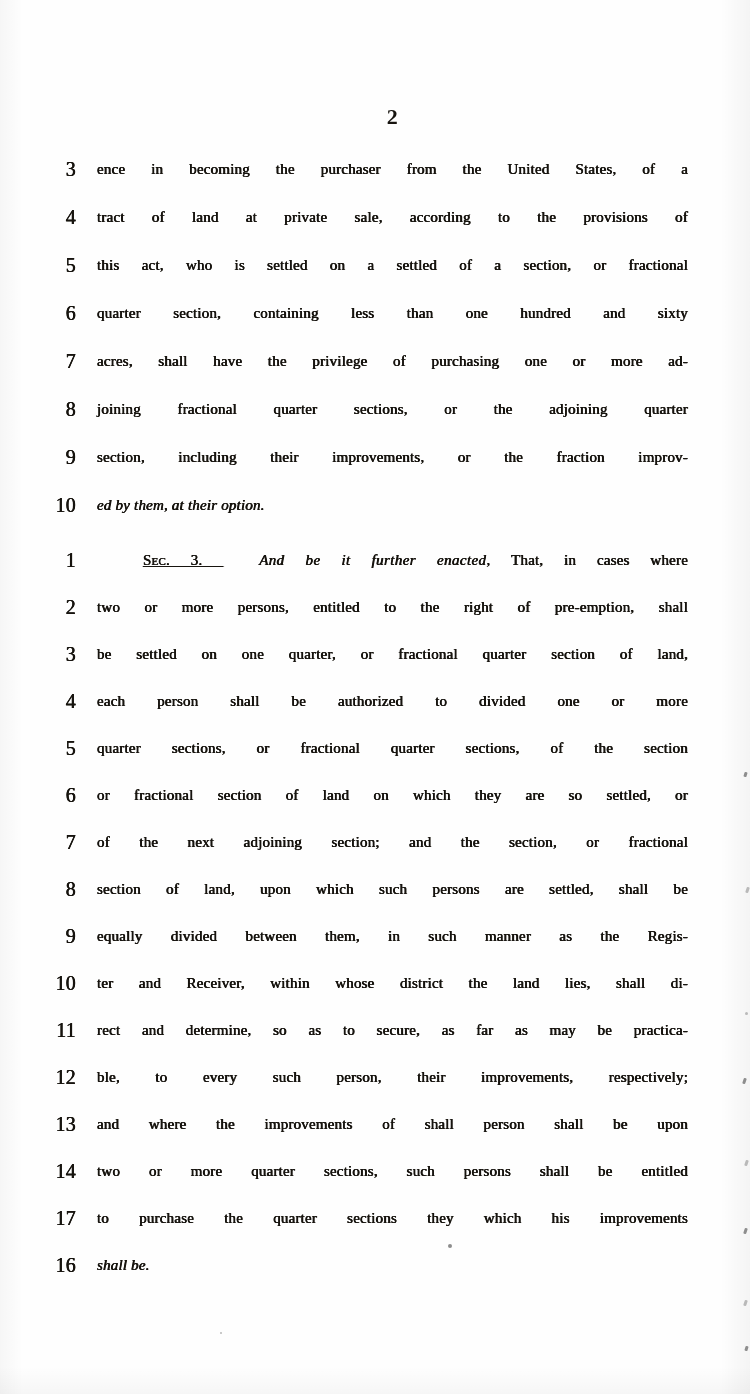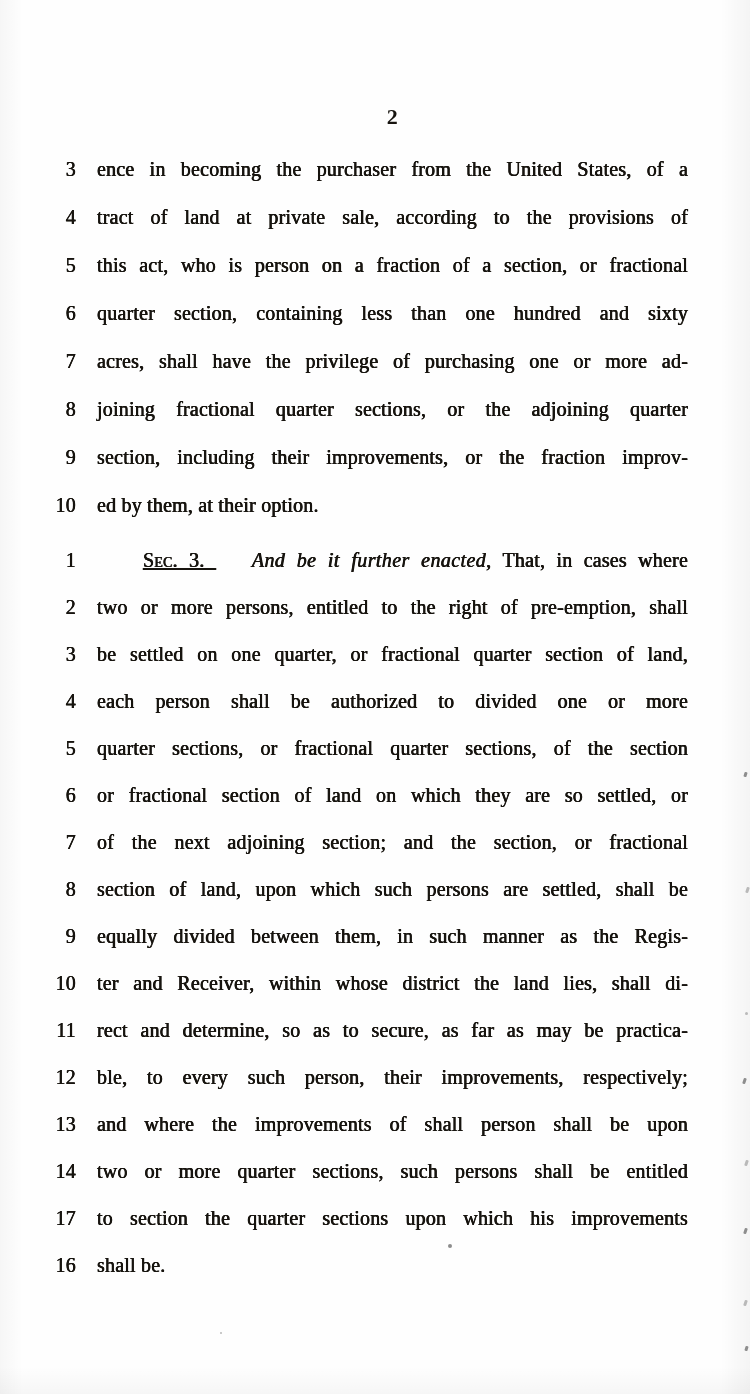--- a/index.html
+++ b/index.html
@@ -52,30 +52,31 @@
     width: 76px;
     text-align: right;
     font-size: 20px;
     letter-spacing: 0.3px;
     text-shadow: 0.35px 0 0 currentColor, -0.25px 0 0 currentColor;
   }
   .txt {
     display: block;
     margin-left: 97px;
     margin-right: 62px;
-    font-size: 20px;
+    font-size: 15px;
     letter-spacing: 0.2px;
     text-align: justify;
     text-align-last: justify;
     text-shadow: 0.35px 0 0 currentColor, -0.25px 0 0 currentColor;
     white-space: normal;
   }
   .row.last .txt {
     text-align: center;
     text-align-last: left;
+    font-style: italic;
   }
   .indent { text-indent: 46px; }
   .sc { font-variant: small-caps; text-decoration: underline; }
   .it { font-style: italic; letter-spacing: 0.4px; margin-left: 36px; }
   .speck {
     position: absolute;
     background: #8d8d8d;
     border-radius: 50%;
   }
   .speck.faint { background: #b9b9b9; }
@@ -95,21 +96,21 @@
   <div class="row">
     <span class="num">3</span>
     <span class="txt">ence in becoming the purchaser from the United States, of a</span>
   </div>
   <div class="row">
     <span class="num">4</span>
     <span class="txt">tract of land at private sale, according to the provisions of</span>
   </div>
   <div class="row">
     <span class="num">5</span>
-    <span class="txt">this act, who is person on a fraction of a section, or fractional</span>
+    <span class="txt">this act, who is settled on a settled of a section, or fractional</span>
   </div>
   <div class="row">
     <span class="num">6</span>
     <span class="txt">quarter section, containing less than one hundred and sixty</span>
   </div>
   <div class="row">
     <span class="num">7</span>
     <span class="txt">acres, shall have the privilege of purchasing one or more ad-</span>
   </div>
   <div class="row">
@@ -178,21 +179,21 @@
   <div class="row">
     <span class="num">13</span>
     <span class="txt">and where the improvements of shall person shall be upon</span>
   </div>
   <div class="row">
     <span class="num">14</span>
     <span class="txt">two or more quarter sections, such persons shall be entitled</span>
   </div>
   <div class="row">
     <span class="num">17</span>
-    <span class="txt">to section the quarter sections upon which his improvements</span>
+    <span class="txt">to purchase the quarter sections they which his improvements</span>
   </div>
   <div class="row last">
     <span class="num">16</span>
     <span class="txt">shall be.</span>
   </div>
 </div>
 
 <div class="speck" style="left:448px; top:1244px; width:4px; height:4px;"></div>
 <div class="speck mark" style="left:744px; top:772px; width:3px; height:5px;"></div>
 <div class="speck mark faint" style="left:746px; top:887px; width:3px; height:6px;"></div>

